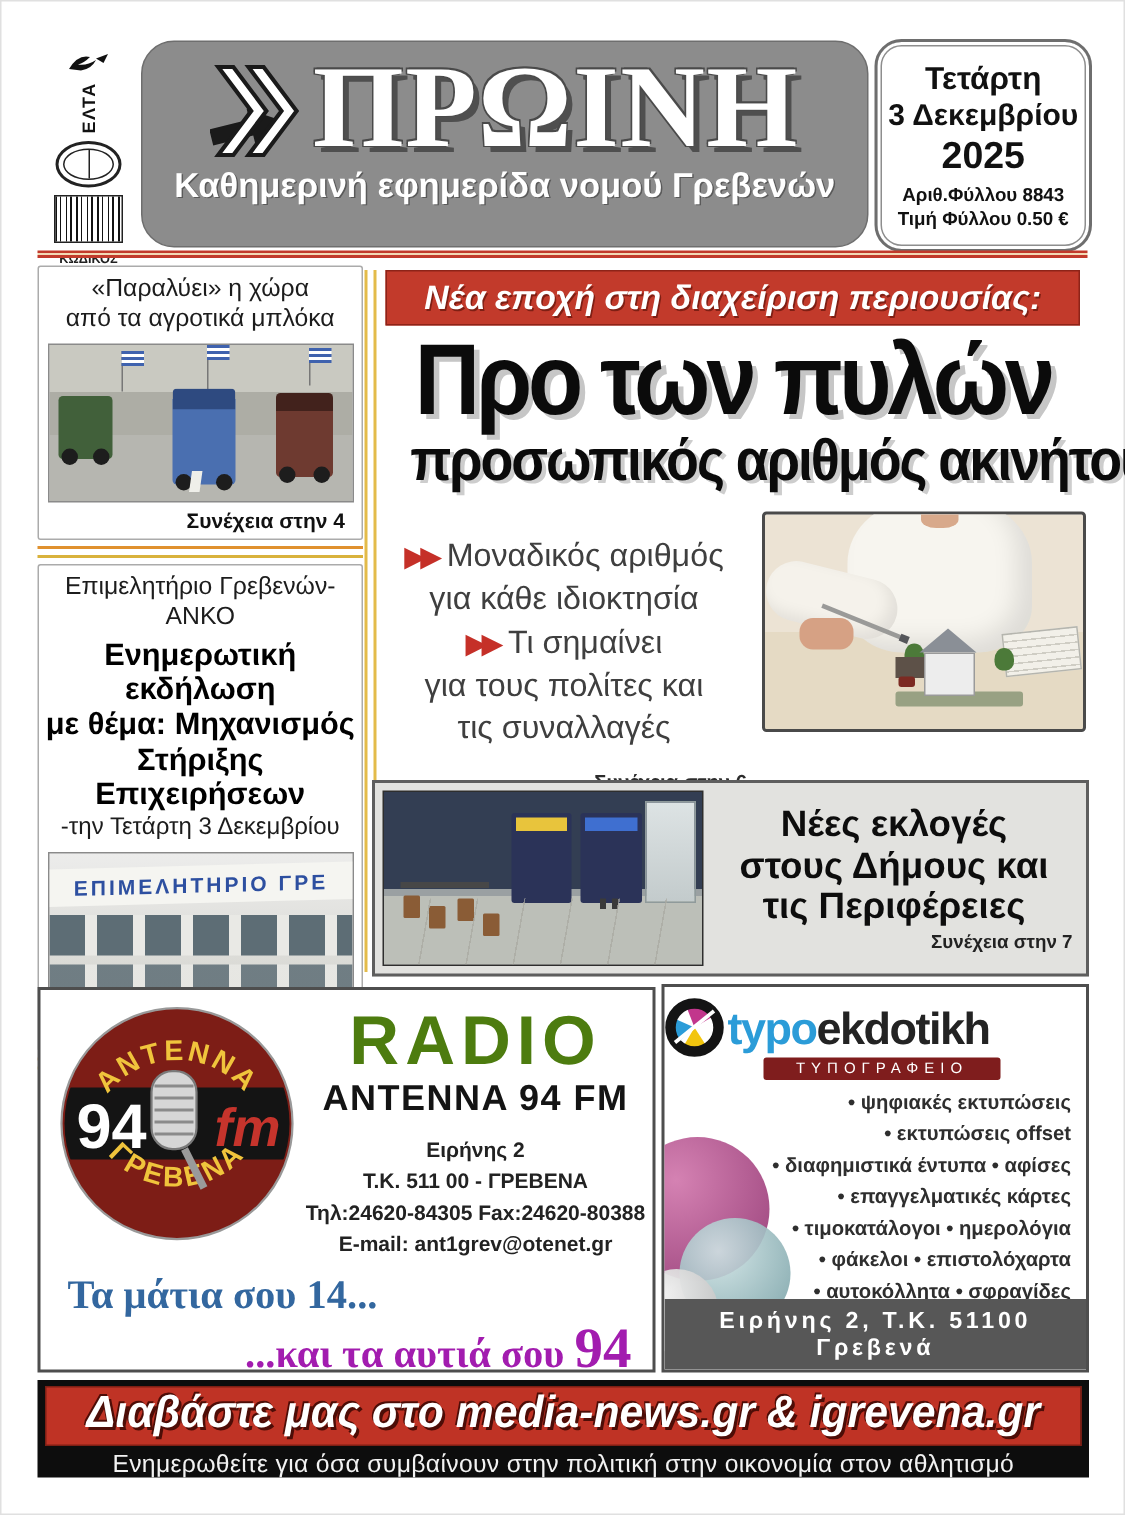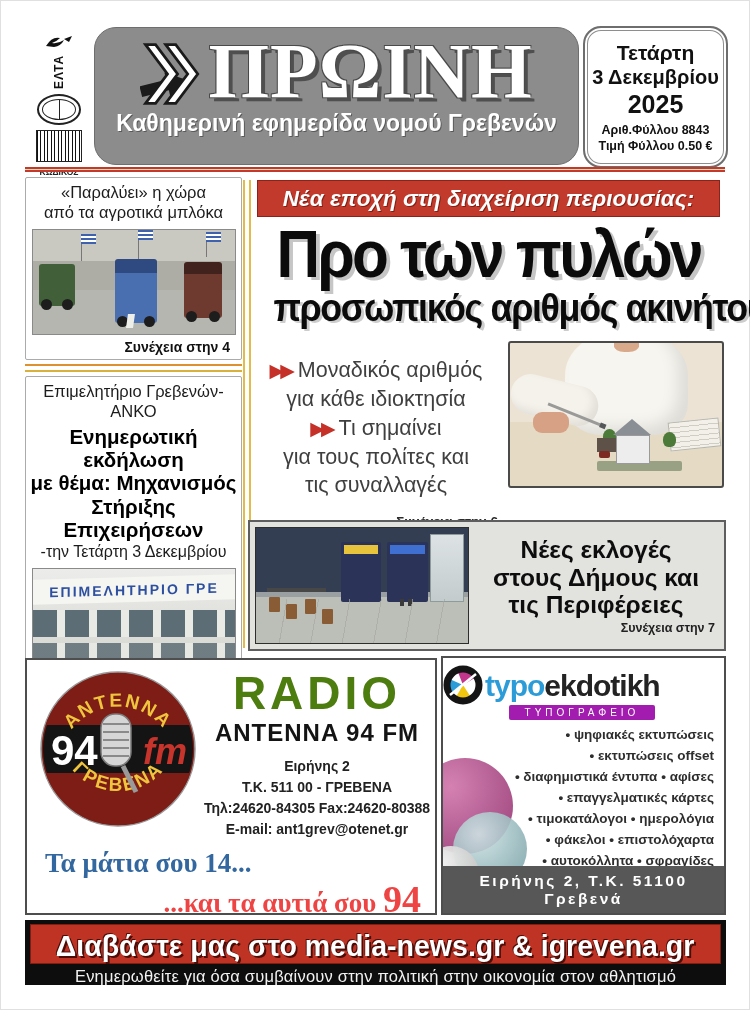--- a/index.html
+++ b/index.html
@@ -125,46 +125,46 @@
 
   
   .radio { left:25px; top:658px; width:412px; height:257px; border:2px solid #4e4e4e; background:#fff; box-sizing:border-box; }
   .radio-top { display:flex; }
   .rlogo { width:158px; height:158px; margin:10px 2px 0 12px; flex:none; }
   .rright { flex:1; text-align:center; padding-top:10px; }
   .rtitle { font-size:46px; font-weight:bold; letter-spacing:4px; color:#4d7c0f; line-height:1.0; }
   .rsub { font-size:24px; font-weight:bold; letter-spacing:1px; color:#141414; margin-top:3px; }
   .raddr { font-size:14px; font-weight:bold; color:#222; line-height:1.5; margin-top:9px; }
   .slog-blue { font-family:"Liberation Serif", serif; font-weight:bold; font-size:27px; color:#33679f; padding-left:18px; margin-top:8px; }
-  .slog-red { font-family:"Liberation Serif", serif; font-weight:bold; font-size:27px; color:#ef4444; text-align:right; padding-right:14px; margin-top:-2px; }
+  .slog-red { font-family:"Liberation Serif", serif; font-weight:bold; font-size:27px; color:#a21caf; text-align:right; padding-right:14px; margin-top:-2px; }
   .slog-red b { font-size:38px; }
 
   
   .typo { left:441px; top:656px; width:285px; height:259px; border:2px solid #4e4e4e; background:#fff; box-sizing:border-box;
           position:absolute; overflow:hidden; }
   .thead { text-align:left; padding-top:7px; position:relative; z-index:3; }
   .ticon { vertical-align:-9px; margin-right:2px; }
   .tword { font-size:30px; font-weight:bold; letter-spacing:-1px; }
   .tword .p1 { color:#2b9cd8; } .tword .p2 { color:#232323; }
-  .tagline { width:146px; margin:0px 0 0 66px; background:#a21caf; color:#fff; font-size:10px; letter-spacing:4px;
+  .tagline { width:158px; margin:0px 0 0 66px; background:#7f1d1d; color:#fff; font-size:10px; letter-spacing:4px;
              text-align:center; padding:2px 0; border-radius:2px; position:relative; z-index:3; }
   .tserv { position:absolute; right:10px; top:66px; text-align:right; font-weight:bold; font-size:13.5px; line-height:1.56;
            color:#2e2e2e; z-index:2; width:260px; }
   .swirl { position:absolute; left:-26px; top:92px; width:160px; height:170px; z-index:1; }
   .sw { position:absolute; border-radius:50%; }
   .sw1 { width:96px; height:96px; left:0; top:8px; background:radial-gradient(circle at 35% 30%,#d177ac,#8e2f6d); opacity:.92; }
   .sw2 { width:74px; height:74px; left:36px; top:62px; background:radial-gradient(circle at 35% 30%,#cfe3e4,#6f9aa0); opacity:.9; }
   .sw3 { width:56px; height:56px; left:6px; top:96px; background:radial-gradient(circle at 35% 30%,#f0f0f0,#b7b7b7); opacity:.95; }
   .tfoot { position:absolute; left:0; right:0; bottom:0; height:47px; background:#575757; color:#fff; text-align:center; z-index:4; }
   .tf1 { font-size:15.5px; font-weight:bold; letter-spacing:2.5px; padding-top:6px; }
   .tf2 { font-size:12.5px; font-weight:bold; letter-spacing:1px; margin-top:3px; }
 
   
   .bottom { left:25px; top:920px; width:701px; height:65px; background:#0d0d0d; box-sizing:border-box; padding:4px 5px 0; }
-  .bot-red { height:38px; background:#bf3325; border:1px solid #7e1f14; display:flex; align-items:flex-end; justify-content:center; }
+  .bot-red { height:38px; background:#bf3325; border:1px solid #7e1f14; display:flex; align-items:flex-start; justify-content:center;font-style:italic; }
   .bot-red span { display:inline-block; transform:scaleX(0.95); font-size:30px; font-weight:bold; color:#fff; white-space:nowrap;
       text-shadow:-1px -1px 0 #4d0d07, 2px 2px 0 #4d0d07; }
   .bot-cap { text-align:center; color:#f2f2f2; font-size:16.5px; padding-top:3px; letter-spacing:0.2px; }
 </style>
 </head>
 <body>
 
 <div class="page">
 
   <div class="abs logos">

